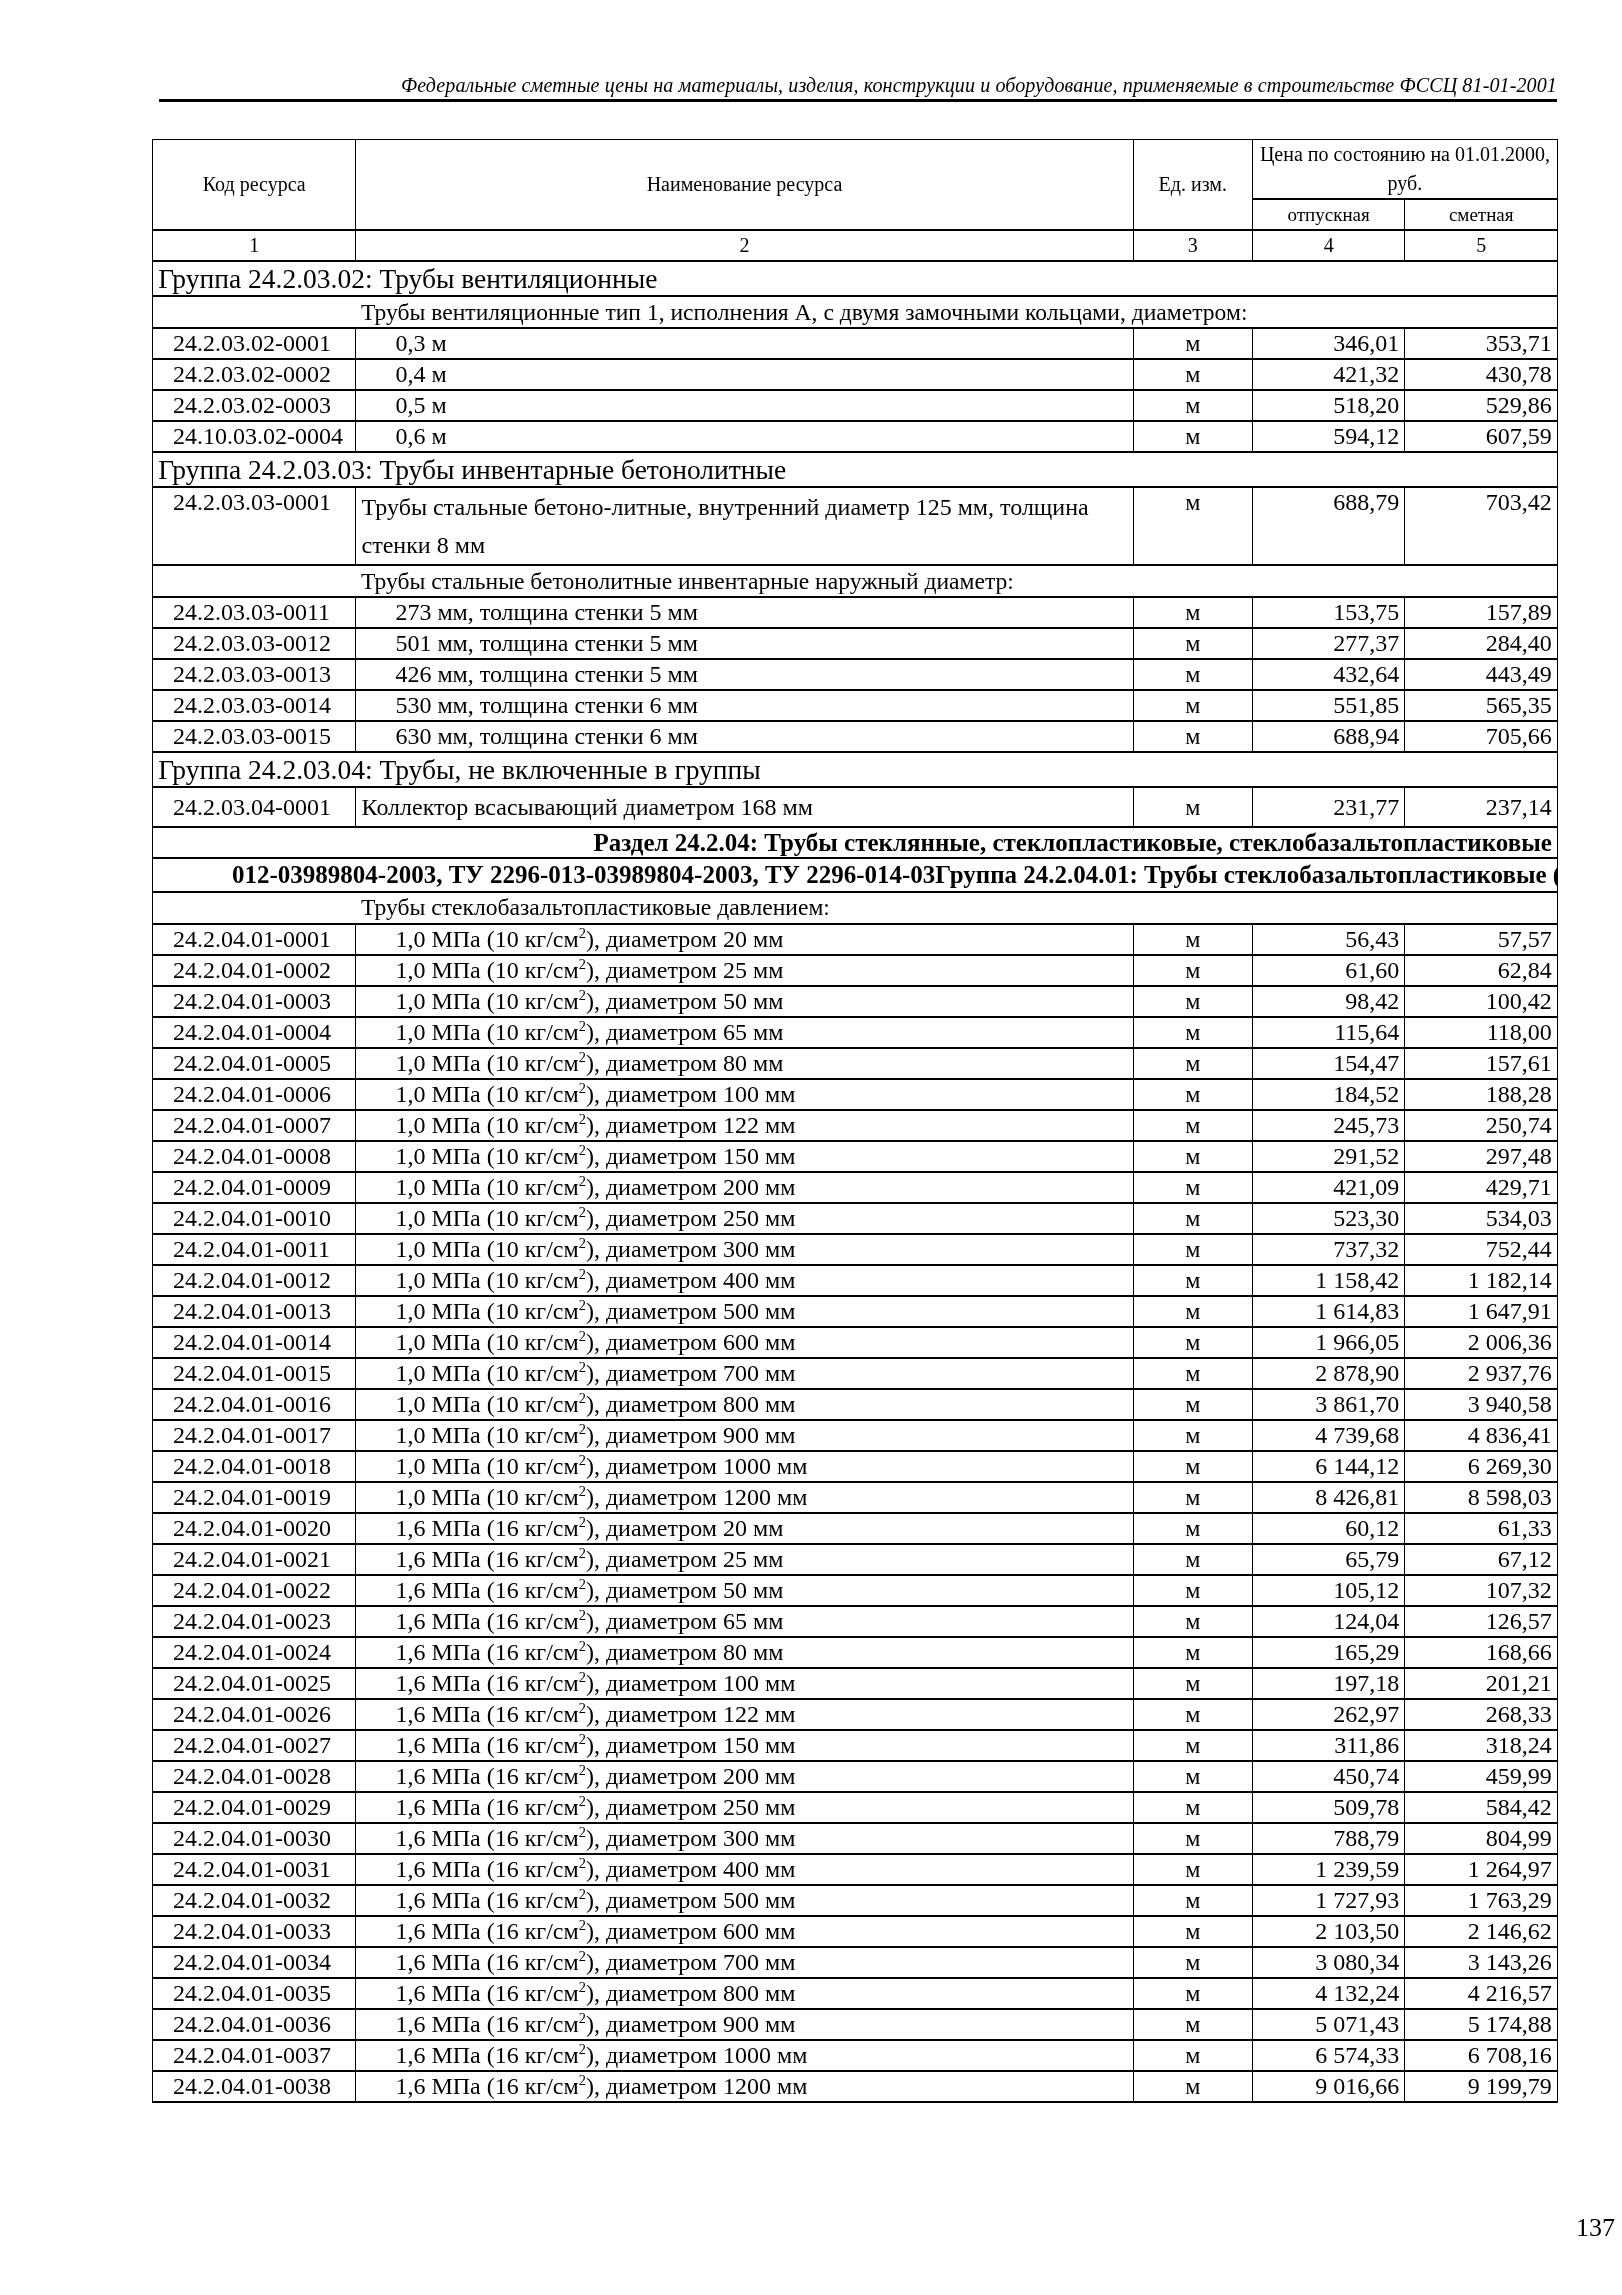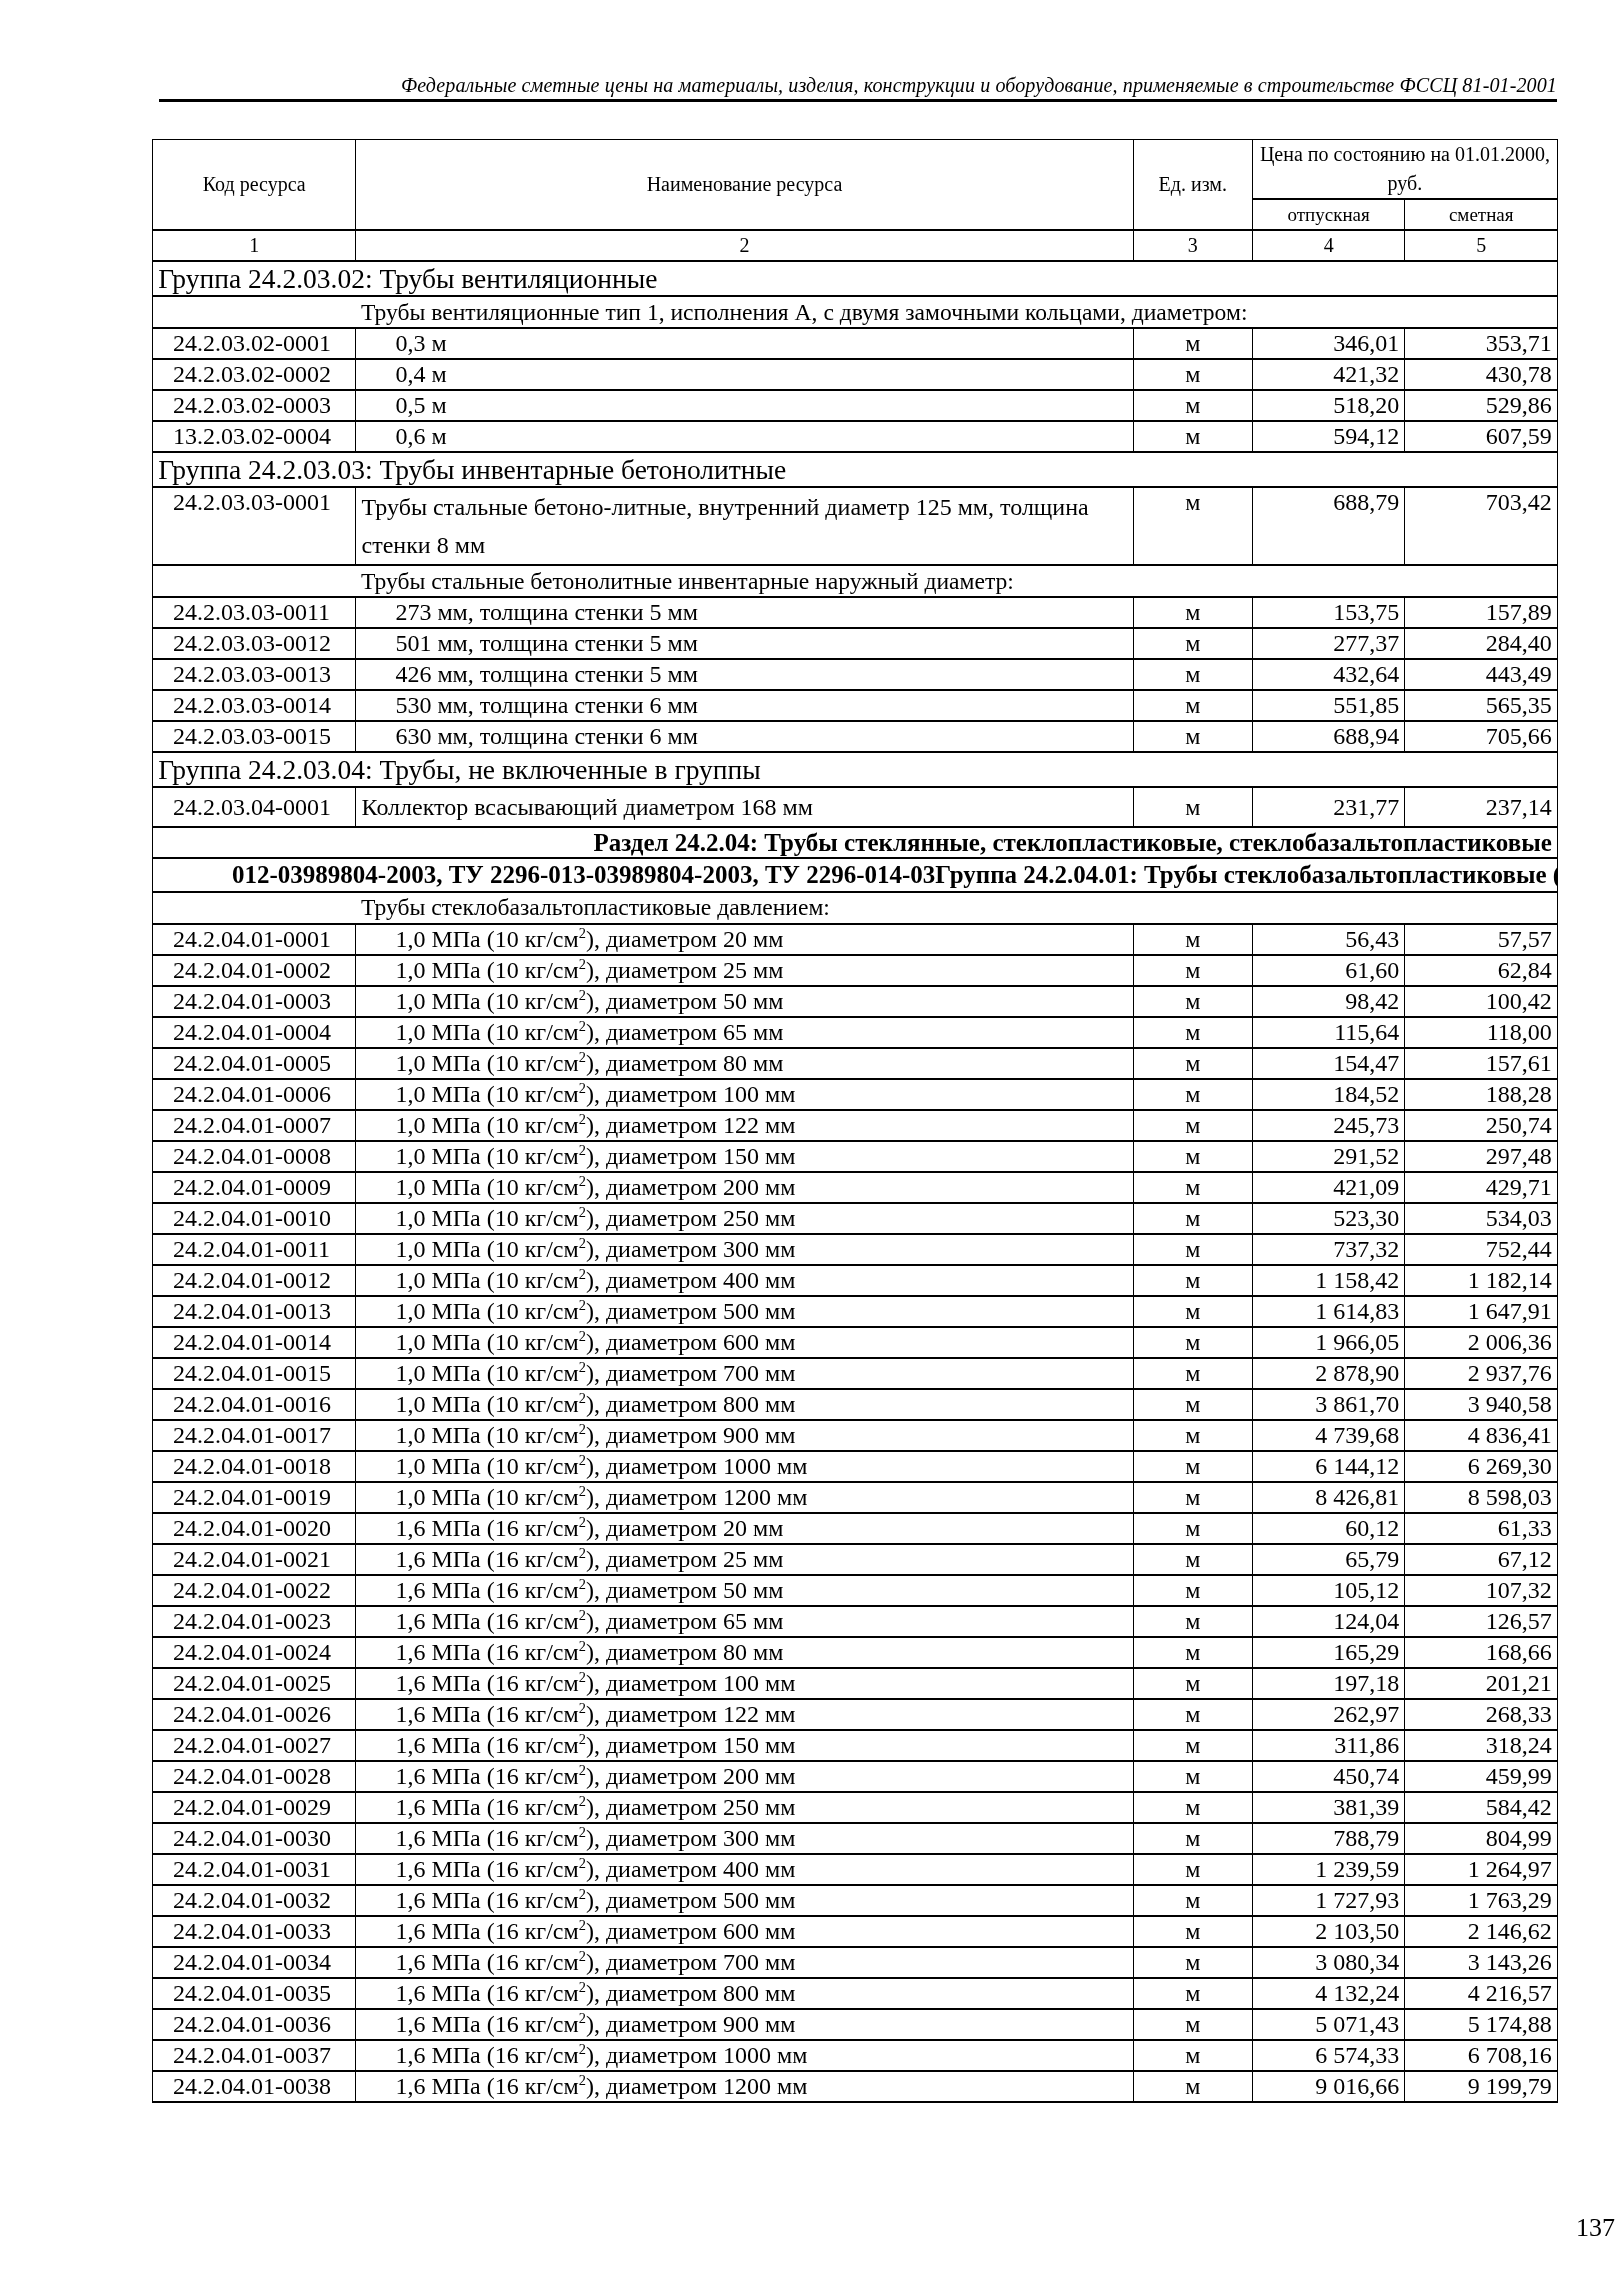--- a/index.html
+++ b/index.html
@@ -85,21 +85,21 @@
         <td class="price">430,78</td>
       </tr>
       <tr class="row">
         <td class="code">24.2.03.02-0003</td>
         <td class="name">0,5 м</td>
         <td class="unit">м</td>
         <td class="price">518,20</td>
         <td class="price">529,86</td>
       </tr>
       <tr class="row">
-        <td class="code">13.2.03.02-0004</td>
+        <td class="code">24.10.03.02-0004</td>
         <td class="name">0,6 м</td>
         <td class="unit">м</td>
         <td class="price">594,12</td>
         <td class="price">607,59</td>
       </tr>
 
     <tr class="group">
       <td colspan="5">Группа 24.2.03.03: Трубы инвентарные бетонолитные</td>
     </tr>
     <tr class="row">
@@ -361,21 +361,21 @@
         <td class="code">24.2.04.01-0028</td>
         <td class="name"><span>1,6 МПа (16 кг/см</span><sup>2</sup><span>), диаметром 200 мм</span></td>
         <td class="unit">м</td>
         <td class="price">450,74</td>
         <td class="price">459,99</td>
       </tr>
       <tr class="row">
         <td class="code">24.2.04.01-0029</td>
         <td class="name"><span>1,6 МПа (16 кг/см</span><sup>2</sup><span>), диаметром 250 мм</span></td>
         <td class="unit">м</td>
-        <td class="price">381,39</td>
+        <td class="price">509,78</td>
         <td class="price">584,42</td>
       </tr>
       <tr class="row">
         <td class="code">24.2.04.01-0030</td>
         <td class="name"><span>1,6 МПа (16 кг/см</span><sup>2</sup><span>), диаметром 300 мм</span></td>
         <td class="unit">м</td>
         <td class="price">788,79</td>
         <td class="price">804,99</td>
       </tr>
       <tr class="row">

